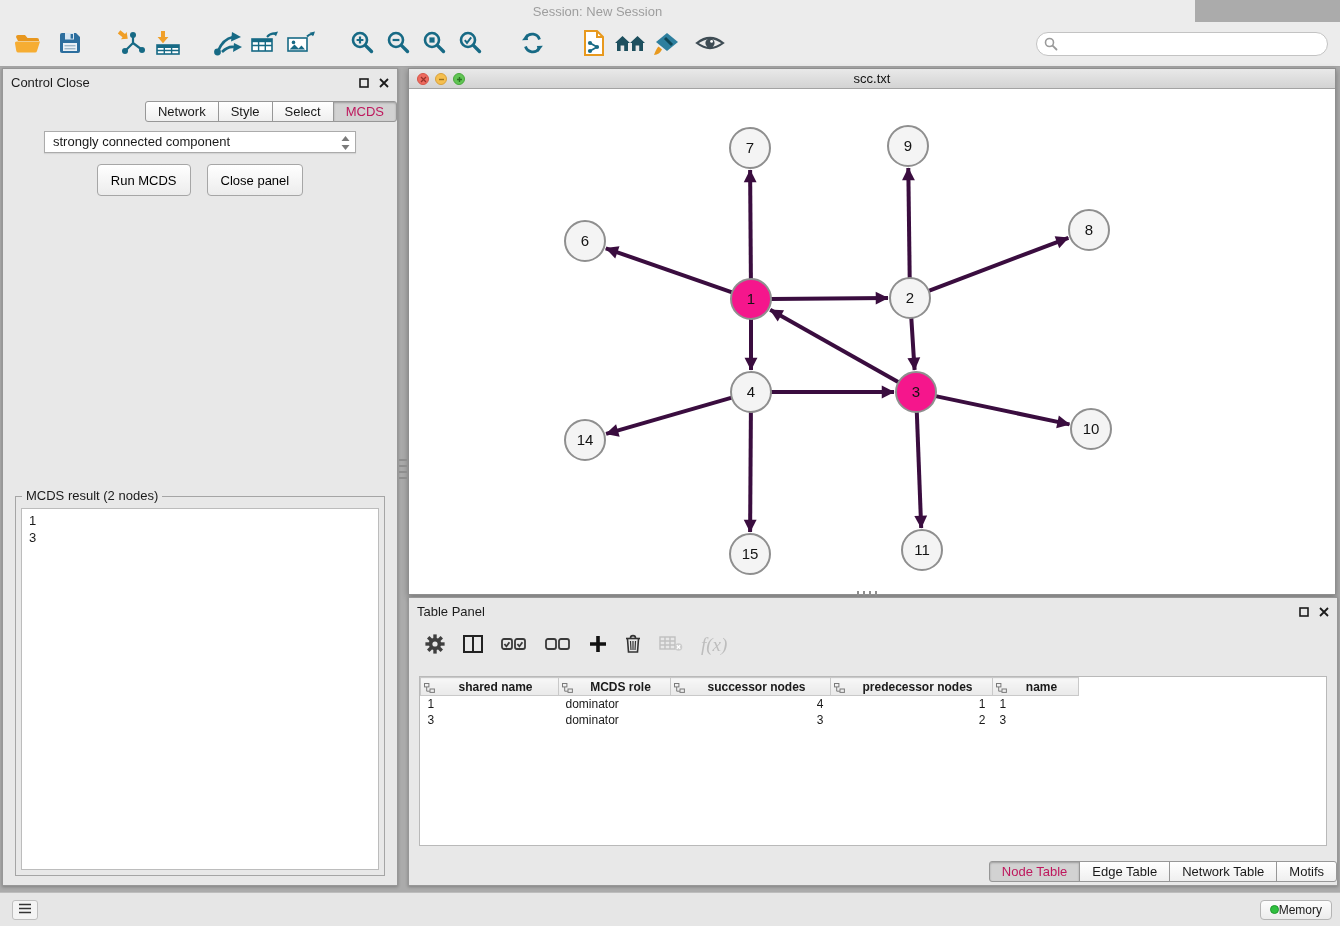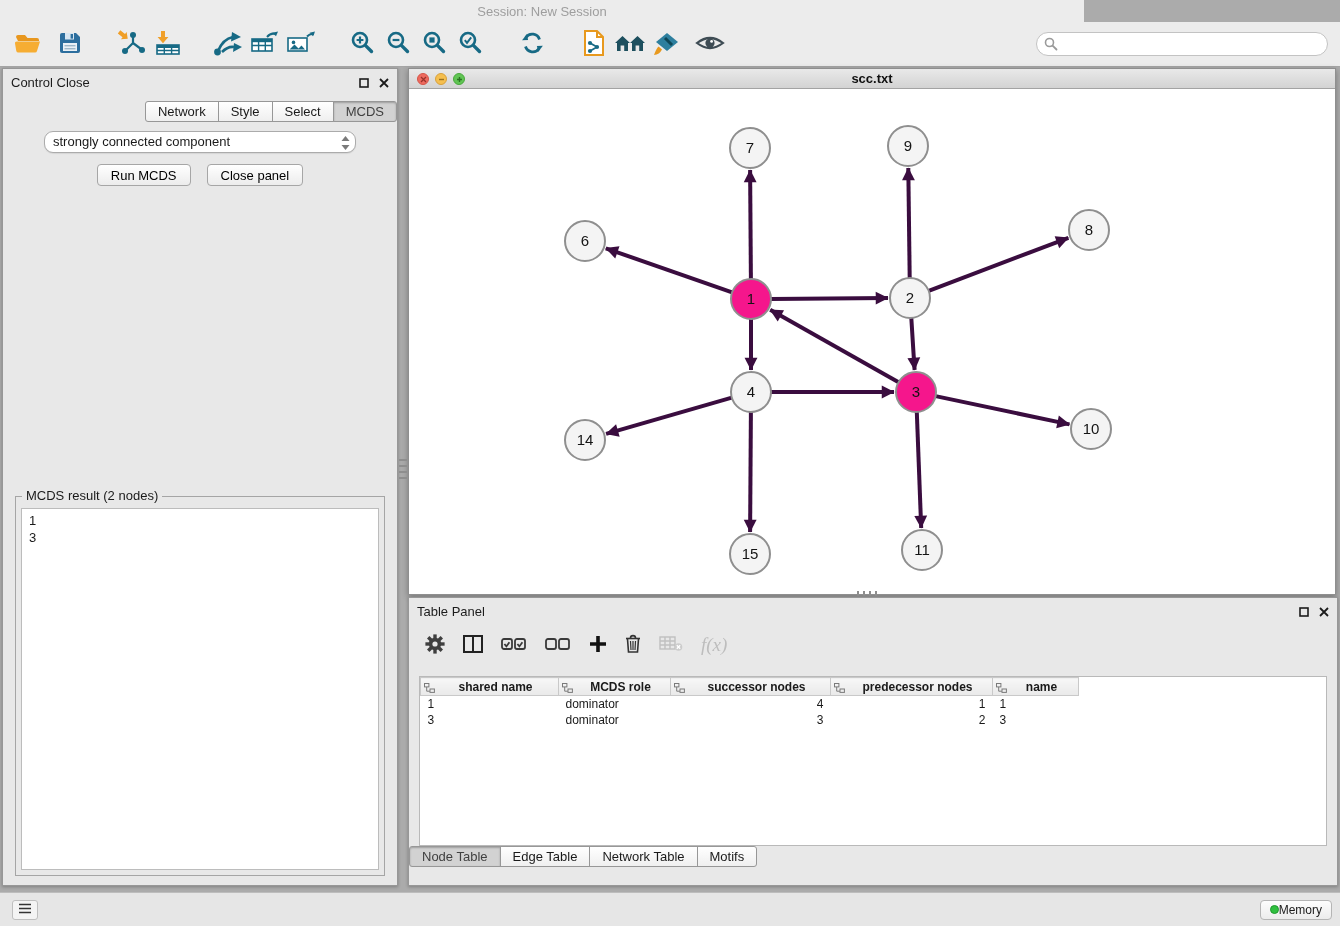--- a/index.html
+++ b/index.html
@@ -1,20 +1,20 @@
 <!DOCTYPE html>
 <html><head>
 <meta charset="utf-8">
 <style>
   *{margin:0;padding:0;box-sizing:border-box;font-family:"Liberation Sans",sans-serif}
   html,body{width:1340px;height:926px}
   body{position:relative;background:#ababab;overflow:hidden;font-size:13px;color:#1a1a1a}
 
   
-  .titlebar{position:absolute;left:0;top:0;width:1084px;height:22px;background:#ececec;
+  .titlebar{position:absolute;left:0;top:0;width:1195px;height:22px;background:#ececec;
     display:flex;align-items:center;justify-content:center;color:#9e9e9e;font-size:13px}
   .toolbar{position:absolute;left:0;top:22px;width:1340px;height:45px;background:#ececec;
     border-bottom:1px solid #a6a6a6;display:flex;align-items:center}
   .tb{width:36px;height:36px;display:flex;align-items:center;justify-content:center;cursor:default}
   .gap1{margin-left:10px}.gap2{margin-left:26px}.gap3{margin-left:24px}.gap4{margin-left:26px}
   .searchbox{margin-left:auto;margin-right:12px;position:relative;width:292px;height:24px}
   .searchbox input{width:100%;height:100%;border:1px solid #c3c3c3;border-radius:12px;background:#fff;
     padding:0 10px 0 26px;font-size:13px;outline:none}
   .searchbox .mag{position:absolute;left:8px;top:5px}
 
@@ -23,40 +23,40 @@
   .panel-header{position:relative;height:26px}
   .panel-title{position:absolute;left:8px;top:6px;font-size:13px;color:#1c1c1c}
   .win-ctrls{position:absolute;right:8px;top:7px;display:flex;gap:10px;align-items:center}
 
   .control-panel{left:2px;top:68px;width:396px;height:818px}
   .tabstrip{display:flex;justify-content:flex-end;margin-top:6px}
   .tab{font-size:13px;height:21px;line-height:19px;padding:0 12px;background:linear-gradient(#ffffff,#efefef);
     border:1px solid #979797;margin-left:-1px;color:#1a1a1a;cursor:default;white-space:nowrap}
   .tab:first-child{border-radius:3px 0 0 3px;margin-left:0}
   .tab:last-child{border-radius:0 3px 3px 0}
-  .tab.active{background:#d2d2d2;color:#404040;box-shadow:inset 0 1px 2px rgba(0,0,0,.25)}
+  .tab.active{background:#d2d2d2;color:#be185d;box-shadow:inset 0 1px 2px rgba(0,0,0,.25)}
   .opt-label{text-align:center;margin-top:18px;font-size:13px}
   .select{position:relative;margin:9px auto 0;width:312px;height:22px;background:#fff;border:1px solid #ababab;
-    border-radius:9px;font-size:13px;line-height:20px;padding:0 22px 0 8px;box-shadow:0 1px 1px rgba(0,0,0,.08);
+    border-radius:0;font-size:13px;line-height:20px;padding:0 22px 0 8px;box-shadow:0 1px 1px rgba(0,0,0,.08);
     white-space:nowrap;overflow:hidden;cursor:default}
   .select .arrows{position:absolute;right:5px;top:4px}
   .btnrow{display:flex;justify-content:center;gap:16px;margin-top:11px}
-  .btn{font-size:13px;height:22px;padding:0 13px;background:linear-gradient(#ffffff,#ececec);
+  .btn{font-size:13px;height:32px;padding:0 13px;background:linear-gradient(#ffffff,#ececec);
     border:1px solid #a6a6a6;border-radius:4px;cursor:default}
   .result-box{position:absolute;left:12px;right:12px;top:427px;bottom:9px;border:1px solid #a5a5a5}
   .result-legend{position:absolute;top:-9px;left:6px;background:#e8e8e8;padding:0 4px;font-size:13px}
   .result-inner{position:absolute;left:5px;right:5px;top:11px;bottom:5px;background:#fff;
     border:1px solid #bcbcbc;padding:3px 7px;font-size:13px;line-height:17px;overflow:auto}
 
   
   .net-window{left:408px;top:68px;width:928px;height:527px;background:#fff;border:1px solid #8f8f8f;
     box-shadow:0 2px 6px rgba(0,0,0,.3)}
   .net-titlebar{position:relative;height:20px;background:linear-gradient(#e9e9e9,#d3d3d3);
     border-bottom:1px solid #a3a3a3;display:flex;align-items:center;justify-content:center}
-  .net-title{font-size:13px;font-weight:700;color:#111}
+  .net-title{font-size:13px;font-weight:400;color:#111}
   .lights{position:absolute;left:8px;top:4px;display:flex;gap:6px}
   .light{width:12px;height:12px;border-radius:50%;display:flex;align-items:center;justify-content:center}
   .light.red{background:#ee6a5f;border:1px solid #d55548}
   .light.yellow{background:#f5bf4f;border:1px solid #d8a13c}
   .light.green{background:#61c554;border:1px solid #48a83c}
   .net-canvas{position:absolute;left:0;top:20px;right:0;bottom:0;background:#fff;overflow:hidden}
   .net-canvas svg{display:block}
 
   .vgrip{position:absolute;left:399px;top:459px;width:8px;height:22px;
     background:repeating-linear-gradient(to bottom,#8e8e8e 0 2px,transparent 2px 6px)}
@@ -69,21 +69,21 @@
   .tp-tool{display:flex;align-items:center;justify-content:center;cursor:default}
   .fx{font-family:"Liberation Serif",serif;font-style:italic;font-size:19px;color:#bdbdbd}
   .tp-tablewrap{position:absolute;left:10px;right:10px;top:78px;height:170px;background:#fff;
     border:1px solid #b9b9b9;overflow:hidden}
   table.nodetable{border-collapse:collapse;table-layout:fixed}
   table.nodetable th{position:relative;height:18px;background:linear-gradient(#f7f7f7,#e9e9e9);
     border:1px solid #c9c9c9;font-weight:700;font-size:12px;text-align:center;padding:0 4px 0 16px;
     white-space:nowrap;overflow:hidden}
   table.nodetable th .th-ic{position:absolute;left:3px;top:4px}
   table.nodetable td{height:16px;font-size:12px;padding:0 7px;white-space:nowrap;overflow:hidden}
-  .tp-tabs{position:absolute;left:0;right:0;bottom:18px;display:flex;justify-content:flex-start}
+  .tp-tabs{position:absolute;left:0;right:0;bottom:3px;display:flex;justify-content:flex-end}
 
   
   .statusbar{position:absolute;left:0;top:892px;width:1340px;height:34px;background:#e6e6e6;
     border-top:1px solid #bdbdbd;display:flex;align-items:center}
   .menu-btn{margin-left:12px;width:26px;height:20px;border:1px solid #bfbfbf;border-radius:3px;
     background:#f4f4f4;display:flex;align-items:center;justify-content:center}
   .memory-btn{margin-left:auto;margin-right:8px;height:20px;padding:0 9px;border:1px solid #b5b5b5;
     border-radius:4px;background:linear-gradient(#fdfdfd,#ececec);display:flex;align-items:center;gap:0;
     font-size:12px}
   .memdot{width:9px;height:9px;border-radius:50%;background:#2fbf3f;border:1px solid #1d9a2c}

